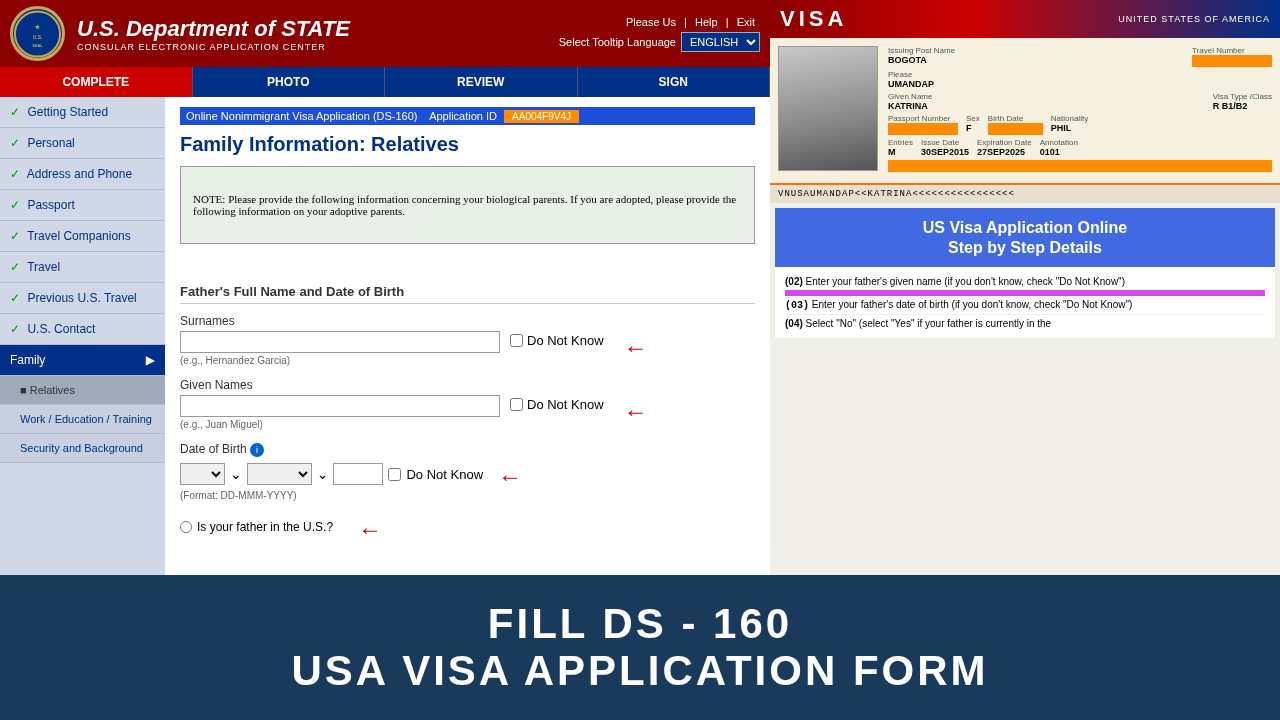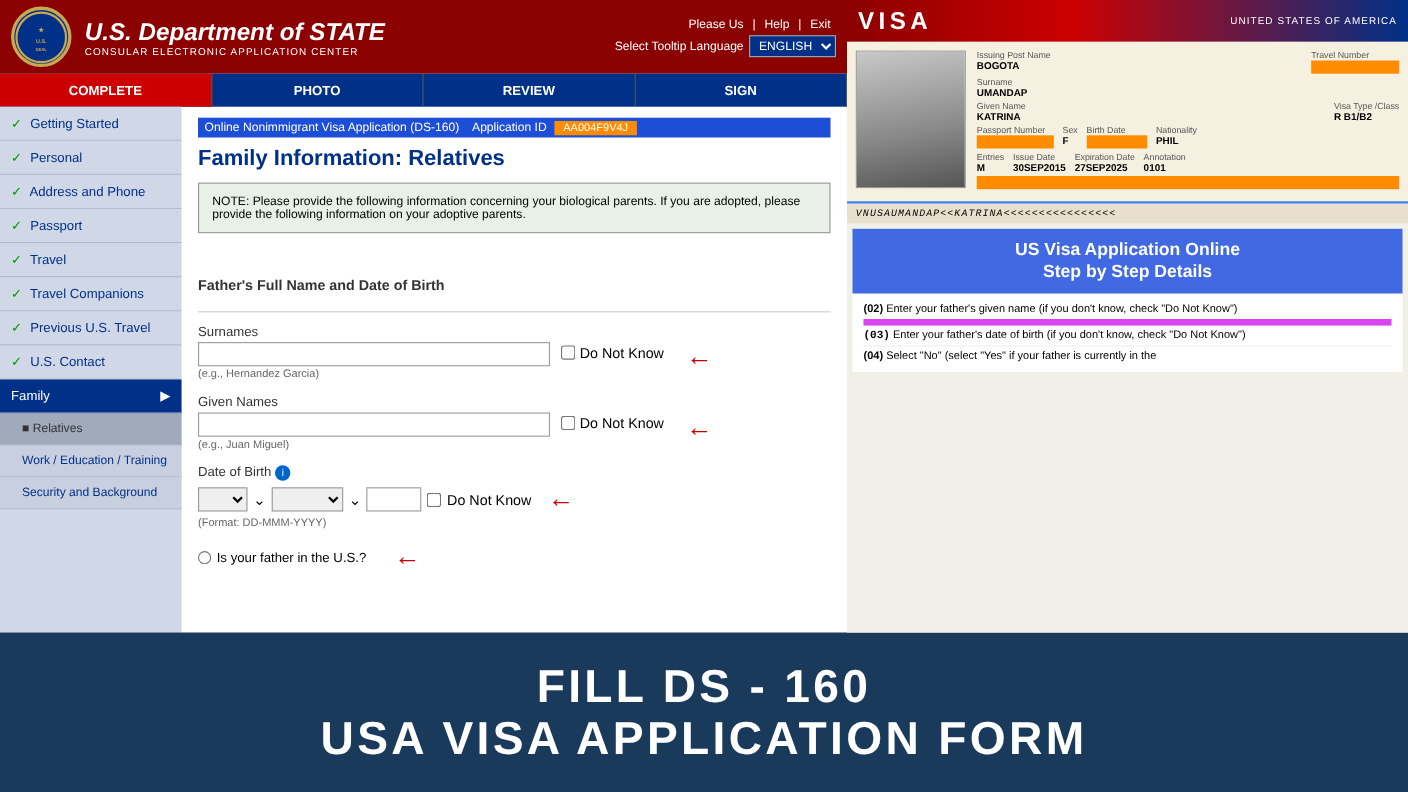--- a/index.html
+++ b/index.html
@@ -39,23 +39,23 @@
     .sidebar-item { padding: 8px 10px; color: #003087; font-size: 12px; cursor: pointer; border-bottom: 1px solid #b0bcd0; }
     .sidebar-item.sub { padding-left: 20px; font-size: 11px; background: #c8d0e0; }
     .sidebar-item .check { color: #009900; margin-right: 4px; }
     .sidebar-item.family-header { background: #003087; color: white; display: flex; justify-content: space-between; }
     .sidebar-item.relatives { background: #a0aabb; color: #333; font-size: 11px; padding-left: 20px; }
 
     
     .main-form { flex: 1; padding: 10px 15px; overflow: hidden; }
     .form-title-bar { background: #1d4ed8; color: white; padding: 3px 6px; font-size: 11px; margin-bottom: 8px; }
     .form-title { color: #003087; font-size: 20px; font-weight: bold; margin-bottom: 10px; }
-    .note-box { border: 1px solid #999; background: #e8f0e8; padding: 10px 12px; font-size: 11px; margin-bottom: 15px; }
-
-    .section-title { font-size: 13px; font-weight: bold; color: #333; margin-bottom: 10px; border-bottom: 1px solid #ccc; padding-bottom: 16px; margin-top: 40px; }
+    .note-box { border: 1px solid #999; background: #e8f0e8; padding: 26px 12px; font-size: 11px; margin-bottom: 15px; font-family: Liberation Serif, serif; }
+
+    .section-title { font-size: 13px; font-weight: bold; color: #333; margin-bottom: 10px; border-bottom: 1px solid #ccc; padding-bottom: 4px; margin-top: 40px; }
     .form-group { margin-bottom: 12px; }
     .form-label { font-size: 12px; color: #333; margin-bottom: 3px; display: block; }
     .form-input { width: 320px; height: 22px; border: 1px solid #999; padding: 2px 4px; font-size: 12px; }
     .form-hint { font-size: 10px; color: #666; margin-top: 2px; }
     .field-row { display: flex; align-items: flex-start; gap: 10px; }
     .dob-row { display: flex; align-items: center; gap: 5px; }
     .dob-select { height: 22px; border: 1px solid #999; font-size: 11px; }
     .info-icon { display: inline-block; width: 14px; height: 14px; background: #0066cc; border-radius: 50%; color: white; font-size: 9px; text-align: center; line-height: 14px; cursor: pointer; }
     .question-row { display: flex; align-items: center; gap: 5px; margin-top: 8px; font-size: 12px; }
     .radio-btn { width: 12px; height: 12px; }
@@ -125,25 +125,25 @@
           <div class="sidebar-item">
             <span class="check">✓</span>
             <span>Address and Phone</span>
           </div>
           <div class="sidebar-item">
             <span class="check">✓</span>
             <span>Passport</span>
           </div>
           <div class="sidebar-item">
             <span class="check">✓</span>
+            <span>Travel Companions</span>
+          </div>
+          <div class="sidebar-item">
+            <span class="check">✓</span>
             <span>Travel</span>
-          </div>
-          <div class="sidebar-item">
-            <span class="check">✓</span>
-            <span>Travel Companions</span>
           </div>
           <div class="sidebar-item">
             <span class="check">✓</span>
             <span>Previous U.S. Travel</span>
           </div>
           <div class="sidebar-item">
             <span class="check">✓</span>
             <span>U.S. Contact</span>
           </div>
           <div class="sidebar-item family-header">
@@ -260,21 +260,21 @@
               <div>
                 <div style="font-size:8px;color:#555;">Issuing Post Name</div>
                 <div style="font-weight:bold;">BOGOTA</div>
               </div>
               <div style="margin-left:auto;">
                 <div style="font-size:8px;color:#555;">Travel Number</div>
                 <div style="background:#ff8c00;width:80px;height:12px;"></div>
               </div>
             </div>
             <div style="margin-bottom:3px;">
-              <div style="font-size:8px;color:#555;">Surname</div>
+              <div style="font-size:8px;color:#555;">Please</div>
               <div style="font-weight:bold;">UMANDAP</div>
             </div>
             <div style="display:flex;gap:8px;margin-bottom:3px;justify-content:flex-end;">
               <div>
                 <div style="font-size:8px;color:#555;">Given Name</div>
                 <div style="font-weight:bold;">KATRINA</div>
               </div>
               <div style="margin-left:auto;">
                 <div style="font-size:8px;color:#555;">Visa Type /Class</div>
                 <div style="font-weight:bold;">R  B1/B2</div>
@@ -313,21 +313,21 @@
               </div>
               <div>
                 <div style="font-size:8px;color:#555;">Annotation</div>
                 <div style="font-weight:bold;">0101</div>
               </div>
             </div>
             <div style="background:#ff8c00;width:100%;height:12px;margin:3px 0;"></div>
           </div>
         </div>
 
-        <div style="background:#e8e0cc;padding:4px 8px;font-family:'Courier New',monospace;font-size:9px;letter-spacing:1px;border-top:2px solid #3b82f6;font-style:italic;">
+        <div style="background:#e8e0cc;padding:4px 8px;font-family:'Courier New',monospace;font-size:9px;letter-spacing:1px;border-top:2px solid #f97316;">
           <div>VNUSAUMANDAP&lt;&lt;KATRINA&lt;&lt;&lt;&lt;&lt;&lt;&lt;&lt;&lt;&lt;&lt;&lt;&lt;&lt;&lt;&lt;</div>
         </div>
 
         <div style="background:#4169e1;padding:10px 15px;margin:5px 5px 0;">
           <div style="color:white;font-size:16px;font-weight:bold;text-align:center;line-height:1.3;">US Visa Application Online</div>
           <div style="color:white;font-size:16px;font-weight:bold;text-align:center;">Step by Step Details</div>
         </div>
 
         <div style="background:white;padding:6px 10px;margin:0 5px;font-size:10px;">
           <div style="padding:3px 0;border-bottom:6px solid #d946ef;">

